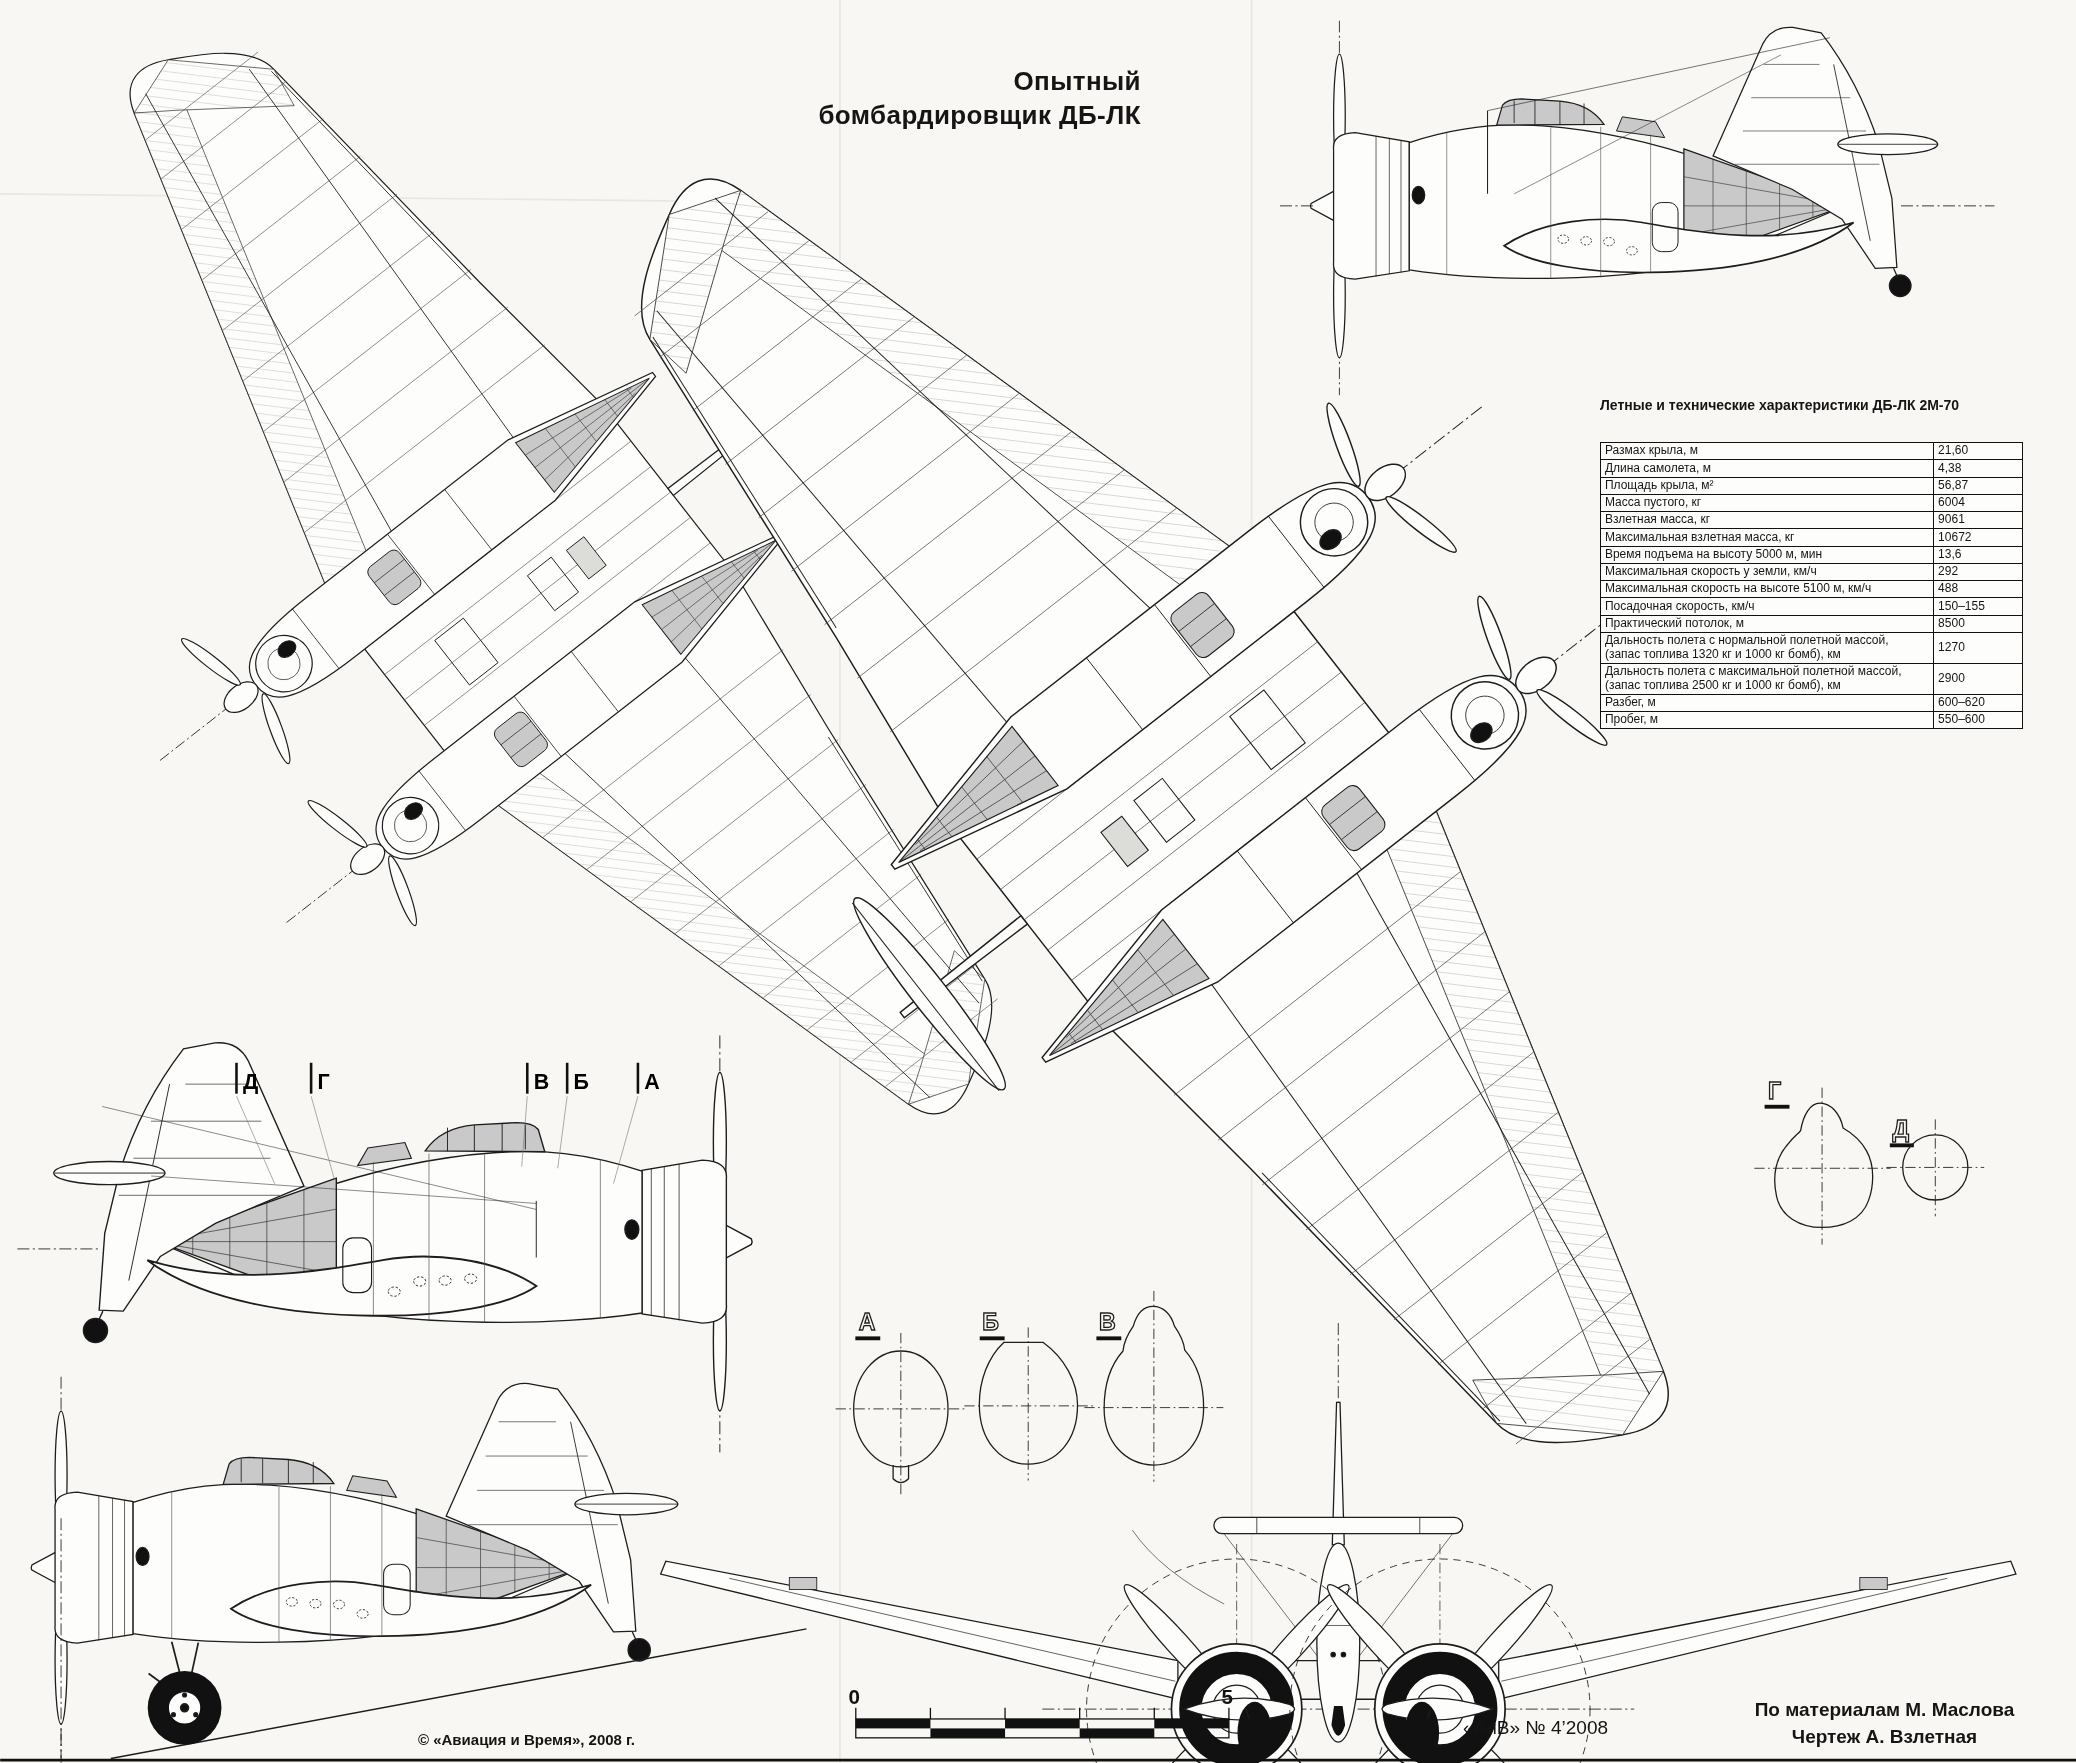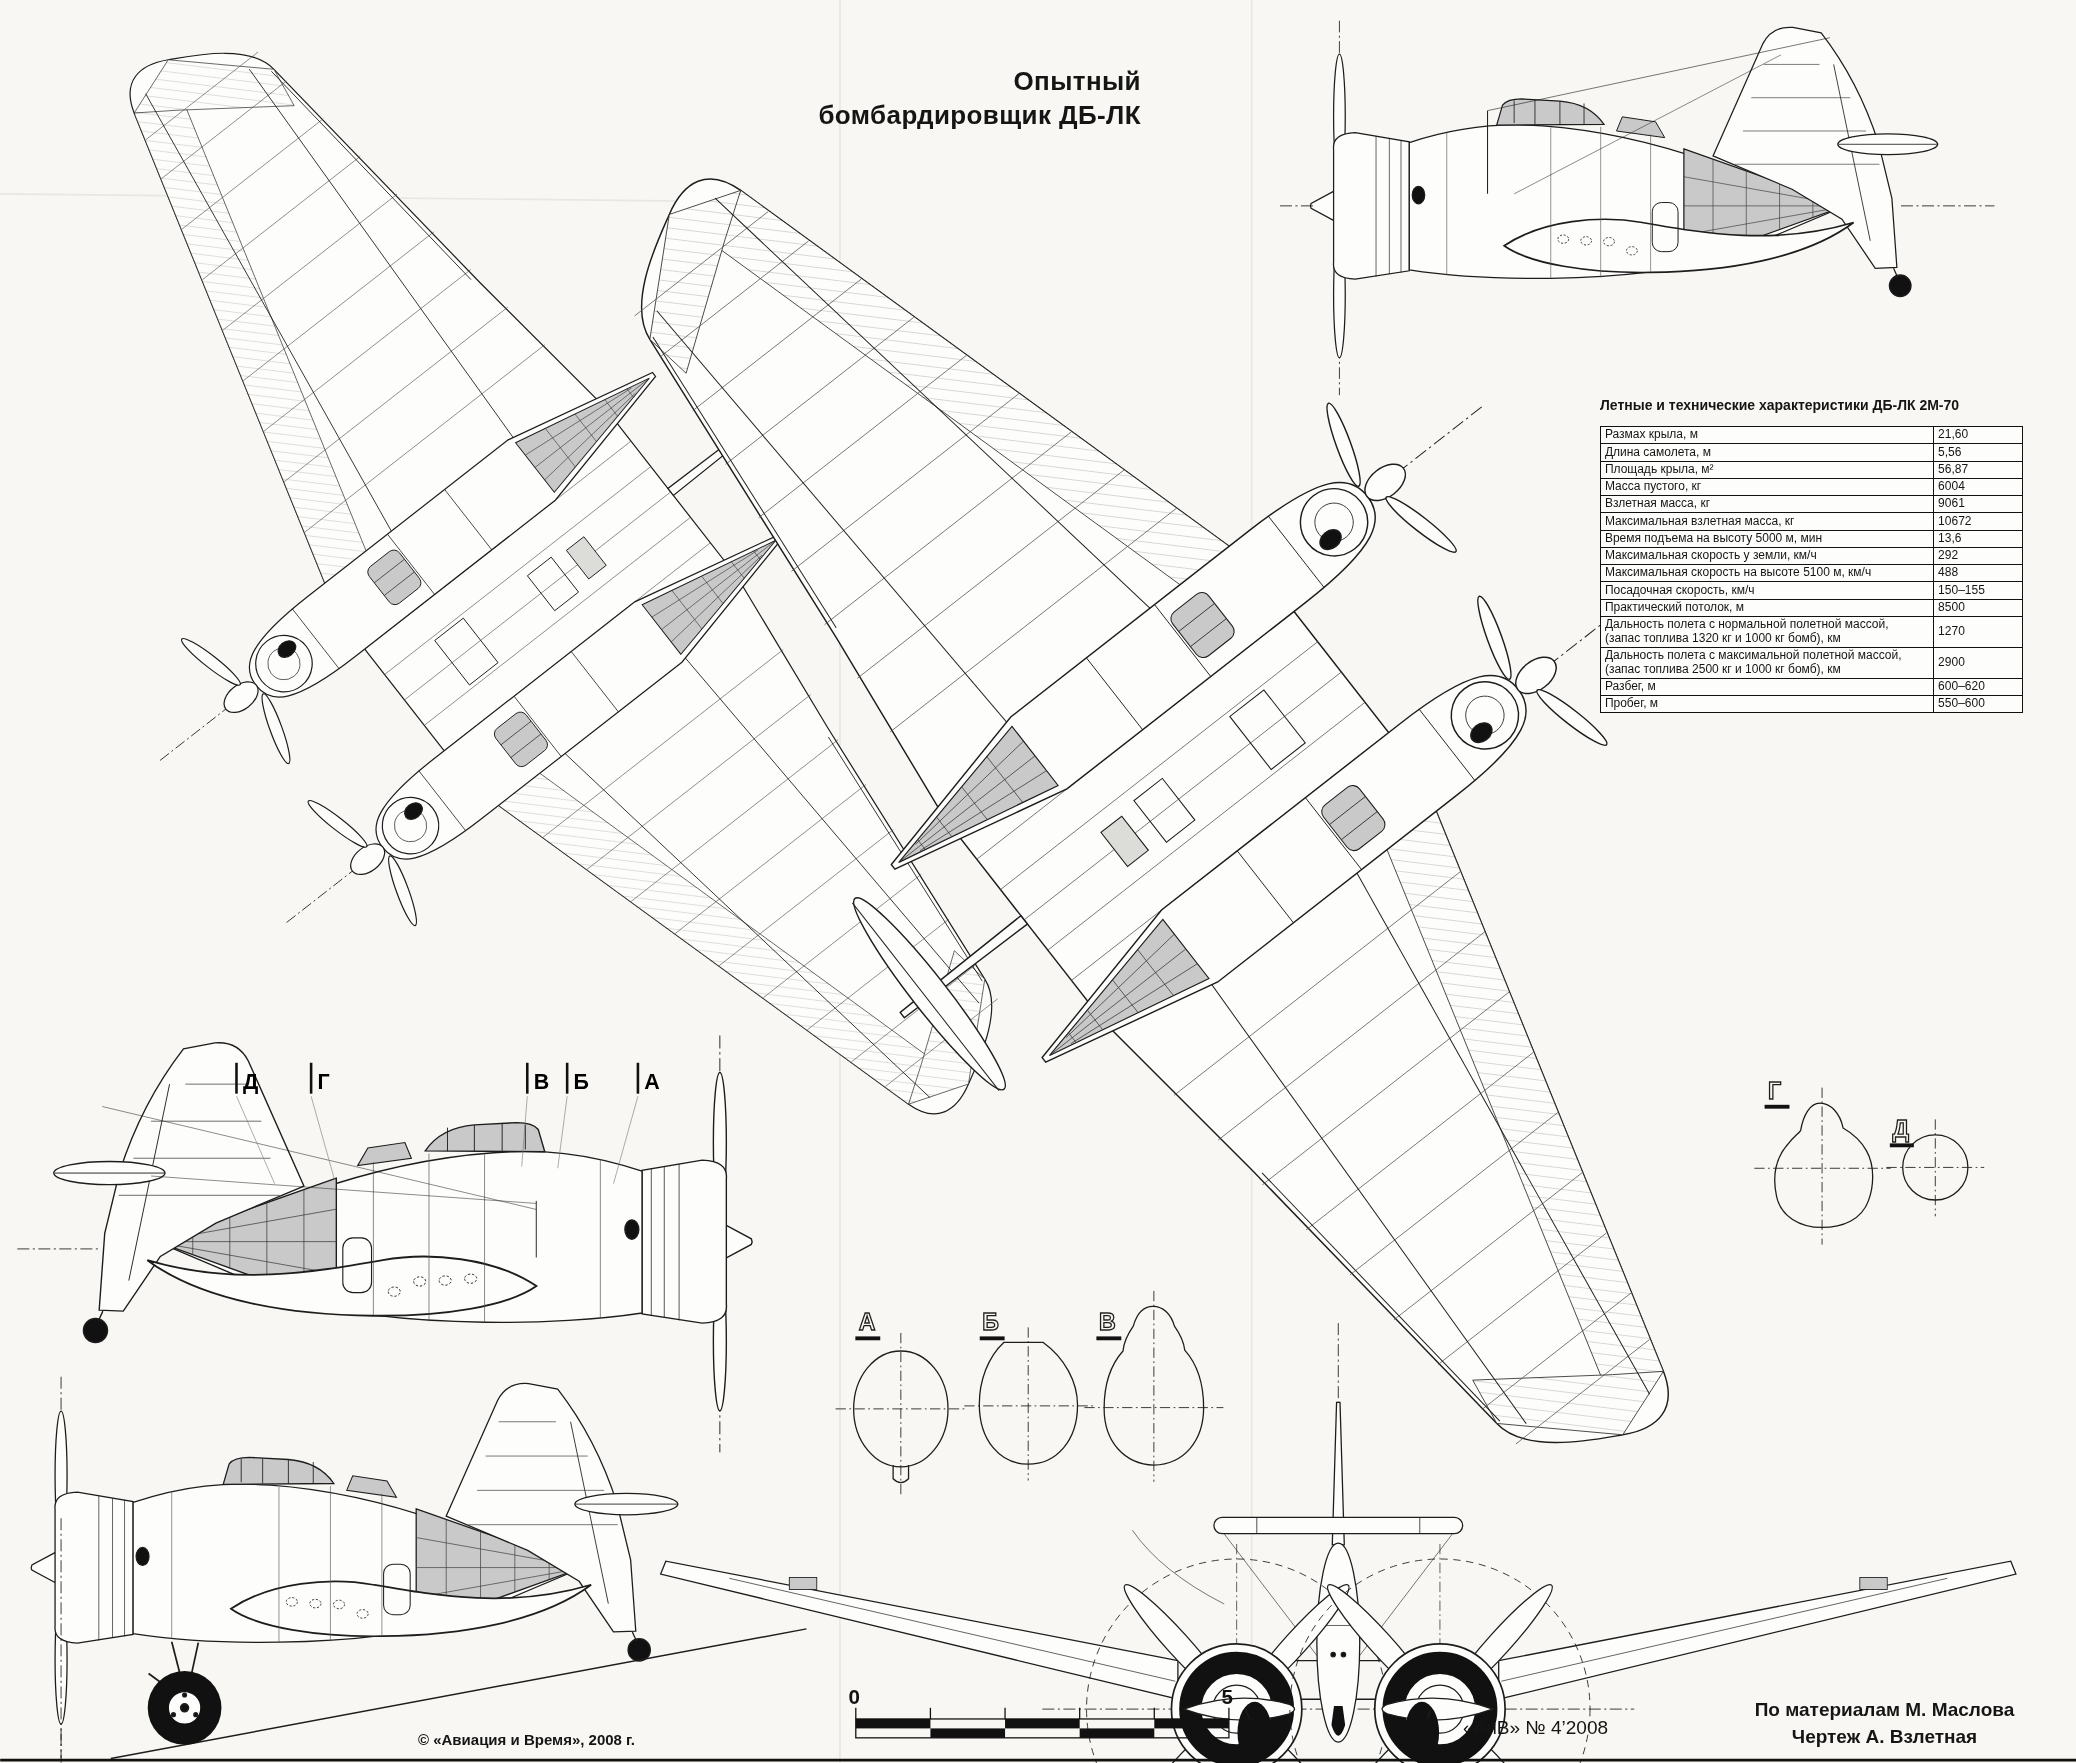--- a/index.html
+++ b/index.html
@@ -2,21 +2,21 @@
 <html style="font-size:6.9px"><head>
 <meta charset="utf-8">
 <style>
   html,body{margin:0;padding:0;}
   body{width:2077px;height:1764px;background:#f8f7f3;position:relative;
        font-family:"Liberation Sans","DejaVu Sans",sans-serif;color:#151515;overflow:hidden;}
   .abs{position:absolute;}
   .page-title{left:755px;top:64px;width:386px;text-align:right;
               font-size:26px;font-weight:bold;line-height:34px;letter-spacing:0.4px;}
   .spec-title{left:1600px;top:397px;width:450px;font-size:14px;font-weight:bold;}
-  .spec-table{left:1600px;top:426px;width:423px;border-collapse:collapse;
+  .spec-table{left:1600px;top:442px;width:423px;border-collapse:collapse;
               font-size:12px;line-height:1.14;border:0.9px solid #111;background:#fdfdfb;}
   .spec-table td{border:0.9px solid #111;padding:1.3px 3.9px;white-space:pre-line;}
   .spec-table td.val{width:80px;}
   .footer-copyright{left:385px;top:1731px;width:283px;text-align:center;font-size:15px;font-weight:bold;}
   .footer-mag{left:1441px;top:1717px;width:189px;text-align:center;font-size:19px;font-weight:normal;}
   .footer-credits{left:1711px;top:1697px;width:347px;text-align:center;font-size:19px;
                   font-weight:bold;line-height:26.6px;}
   svg text.lbl{font-family:"Liberation Sans","DejaVu Sans",sans-serif;font-weight:bold;}
 </style>
 </head>
@@ -409,21 +409,21 @@
 <div class="abs spec-title">Летные и технические характеристики ДБ-ЛК 2М-70</div>
 
 <table class="abs spec-table">
   <tbody>
     <tr>
         <td>Размах крыла, м</td>
         <td class="val">21,60</td>
       </tr>
     <tr>
         <td>Длина самолета, м</td>
-        <td class="val">5,56</td>
+        <td class="val">4,38</td>
       </tr>
     <tr>
         <td>Площадь крыла, м²</td>
         <td class="val">56,87</td>
       </tr>
     <tr>
         <td>Масса пустого, кг</td>
         <td class="val">6004</td>
       </tr>
     <tr>

